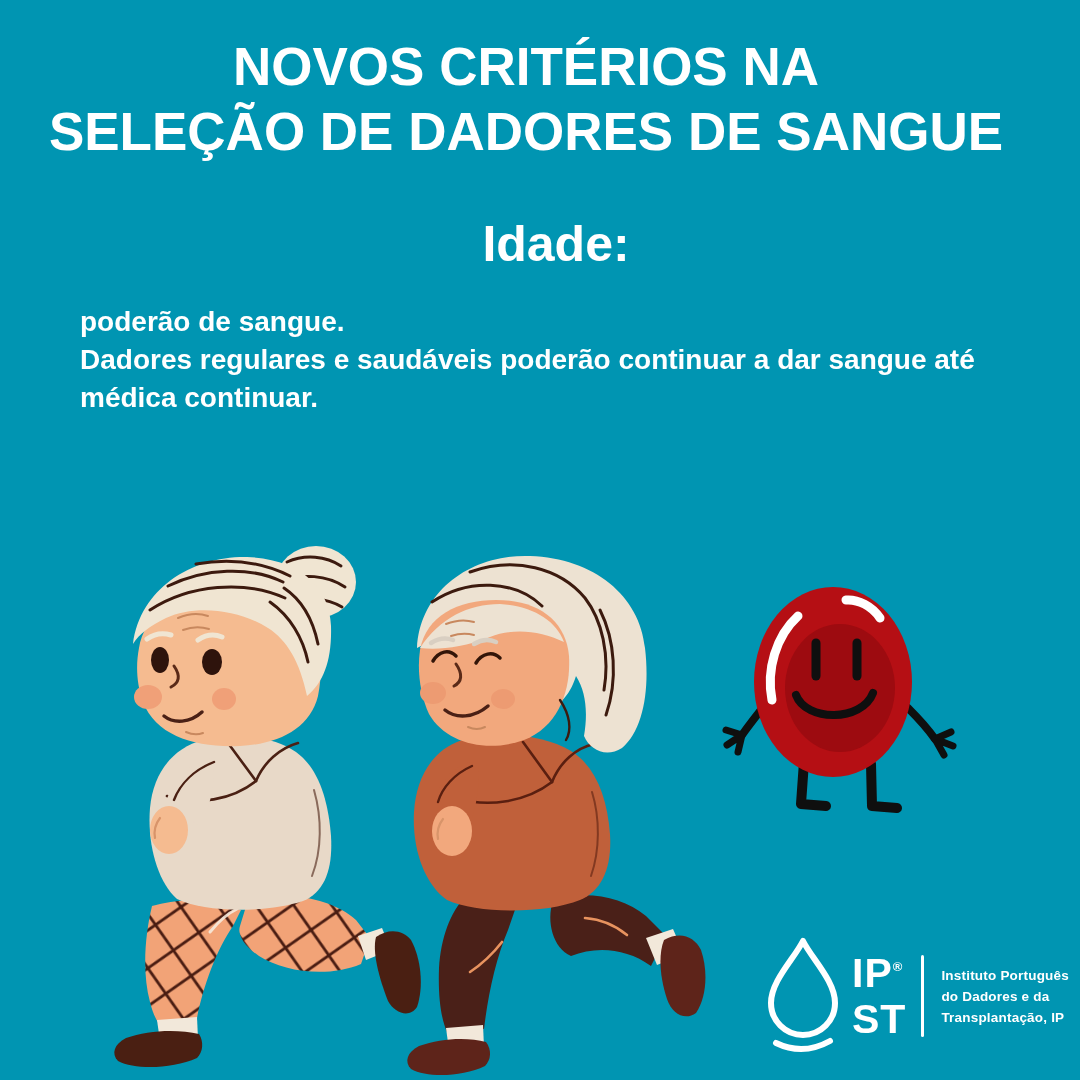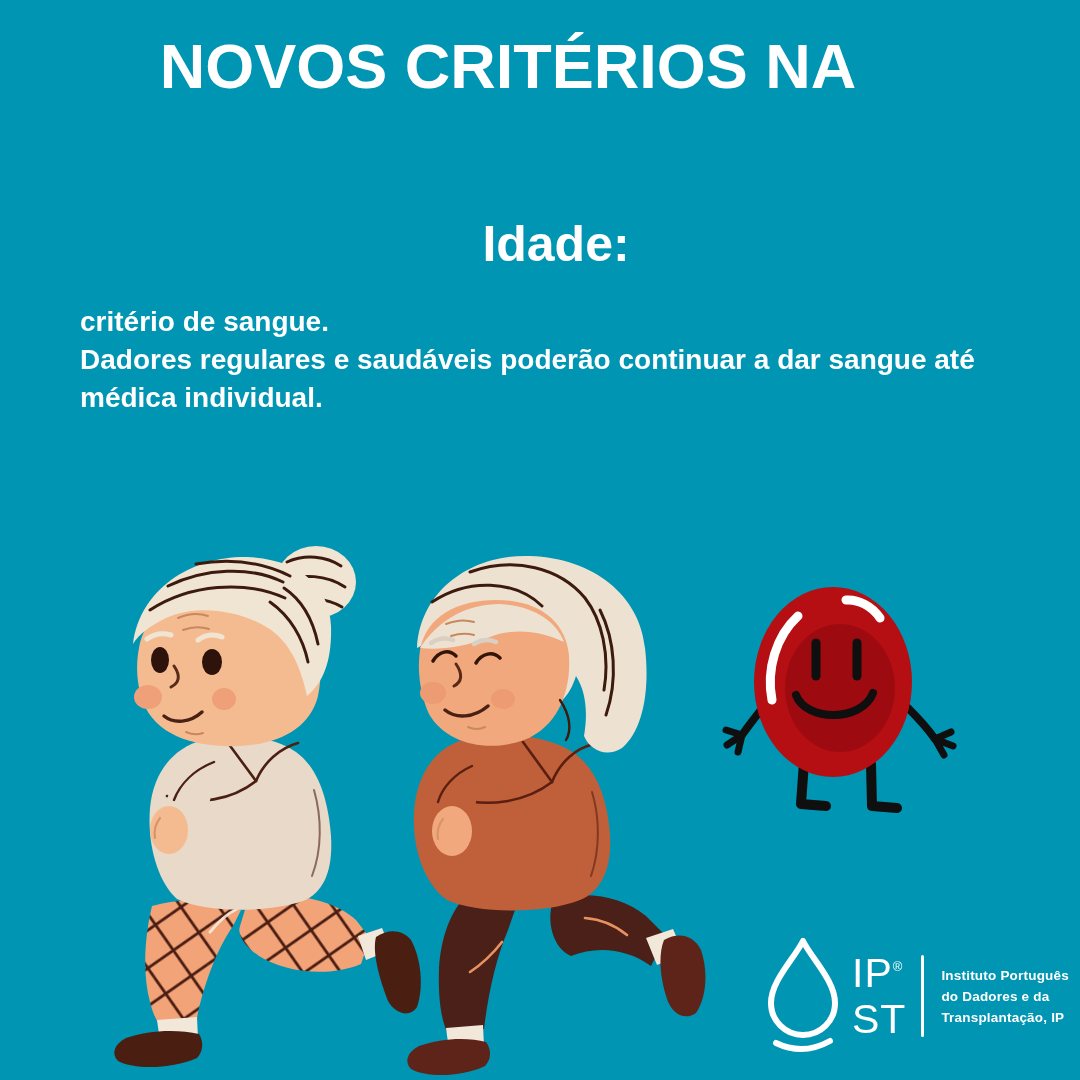--- a/index.html
+++ b/index.html
@@ -12,23 +12,24 @@
     background: #0095b2;
     color: #ffffff;
   }
   .title {
     position: absolute;
     top: 34px;
     left: 0;
     width: 1016px;
     text-align: center;
     font-weight: bold;
-    font-size: 63px;
+    font-size: 53px;
     line-height: 65px;
     letter-spacing: 0px;
+    padding-left: 18px;
   }
   .subtitle {
     position: absolute;
     top: 214px;
     left: 16px;
     width: 1080px;
     text-align: center;
     font-weight: bold;
     font-size: 50px;
     line-height: 60px;
@@ -53,21 +54,21 @@
   .logo-block {
     position: absolute;
     left: 762px;
     top: 936px;
     display: flex;
     align-items: center;
   }
   .logo-drop { width: 82px; height: 120px; flex: 0 0 auto; }
   .logo-acronym {
     margin-left: 8px;
-    font-weight: normal;
+    font-weight: bold;
     font-size: 41px;
     line-height: 37px;
     letter-spacing: 1px;
     white-space: nowrap;
   }
   .logo-acronym .reg {
     font-size: 13px;
     position: relative;
     top: -16px;
     letter-spacing: 0;
@@ -88,31 +89,32 @@
     white-space: nowrap;
   }
 </style>
 </head>
 <body>
 
 <div class="poster">
 
   <div class="title">
     <div>NOVOS CRITÉRIOS NA</div>
+    <div>SELEÇÃO DE DADORES DE SANGUE</div>
   </div>
 
   <div class="subtitle">Idade:</div>
 
   <div class="body-copy">
     <div class="paragraph-1">
-      <div>critério de sangue.</div>
+      <div>poderão de sangue.</div>
     </div>
     <div class="paragraph-2">
       <div>Dadores regulares e saudáveis poderão continuar a dar sangue até</div>
-      <div>médica individual.</div>
+      <div>médica continuar.</div>
     </div>
   </div>
 
   <svg class="illustration-band" viewBox="0 0 1080 540" xmlns="http://www.w3.org/2000/svg">
     <defs>
       <pattern id="plaid" width="44" height="44" patternUnits="userSpaceOnUse" patternTransform="rotate(10)">
         <rect width="44" height="44" fill="#f2a377"></rect>
         <path d="M0,44 L44,0" stroke="#4a1d12" stroke-width="2.8" fill="none"></path>
         <path d="M0,0 L44,44" stroke="#4a1d12" stroke-width="2.8" fill="none"></path>
       </pattern>

